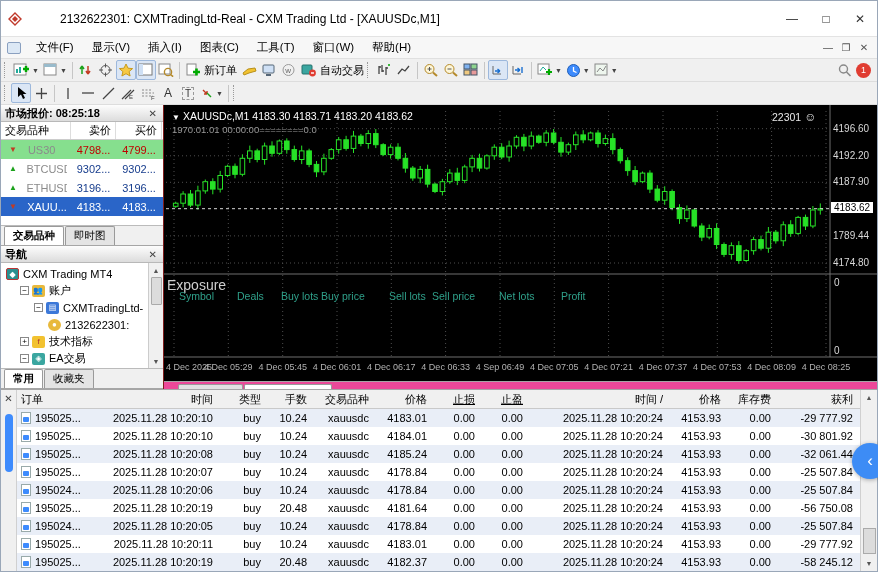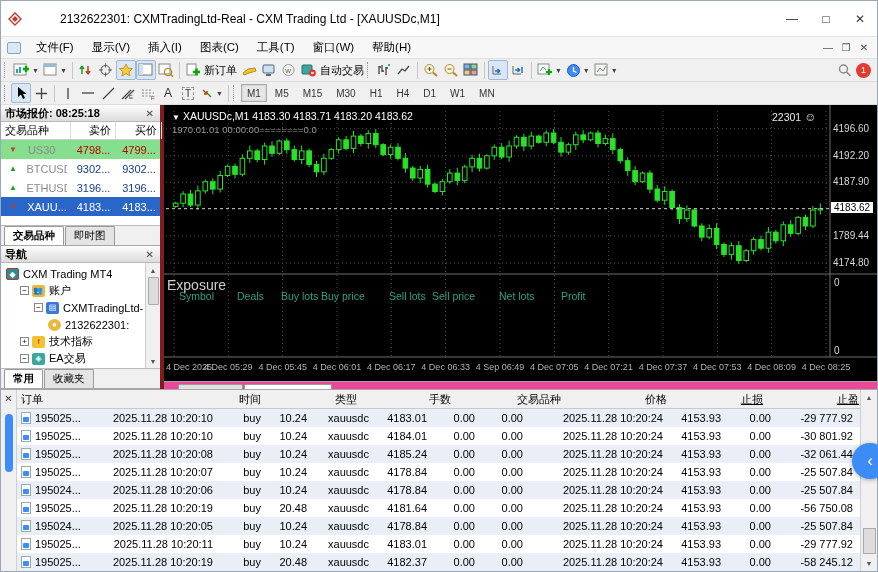--- a/index.html
+++ b/index.html
@@ -29,21 +29,21 @@
   .tbtn.active { background:#dbe6f5; border-color:#9db8dc; }
   .tbtn svg { display:block; }
   .tbtn .lbl { font-size:11px; margin-left:3px; white-space:nowrap; }
   .dd { font-size:7px; color:#444; margin-left:2px; }
   .tf-btn { height:18px; padding:0 5px; display:flex; align-items:center; font-size:10px; color:#333; border:1px solid transparent; margin:0 1px; }
   .tf-btn.active { background:#e6e6e6; border-color:#aaa; box-shadow:inset 0 0 2px #bbb; }
   .badge { width:15px; height:15px; border-radius:50%; background:#e03c31; color:#fff; font-size:9px; display:flex; align-items:center; justify-content:center; margin:0 6px 0 2px; }
 
   
   .main { flex:1; display:flex; min-height:0; }
-  .left-col { width:163px; flex:0 0 auto; display:flex; flex-direction:column; border-right:4px solid #7f1d1d; background:#f0f0f0; }
+  .left-col { width:163px; flex:0 0 auto; display:flex; flex-direction:column; border-right:1px solid #7f1d1d; background:#f0f0f0; }
   .panel { border-bottom:1px solid #a6a6a6; display:flex; flex-direction:column; background:#fff; }
   .panel-header { height:17px; background:linear-gradient(#fdfdfd,#dcdcdc); display:flex; align-items:center; padding:0 4px; border-bottom:1px solid #b8b8b8; flex:0 0 auto; }
   .panel-title { font-weight:bold; font-size:11px; flex:1; }
   .panel-close { font-size:10px; color:#444; padding:0 2px; }
 
   
   .mw { height:141px; flex:0 0 auto; }
   .mw-colheader, .mw-row { display:grid; grid-template-columns:70px 45px 46px; align-items:center; height:19px; }
   .mw-colheader { border-bottom:1px solid #ccc; height:18px; }
   .mw-colheader span { padding:0 4px; border-right:1px solid #ddd; height:100%; display:flex; align-items:center; }
@@ -107,21 +107,21 @@
   .chart-tab { font-size:10.5px; padding:3px 10px; border:1px solid #9a9a9a; border-bottom:none; background:#e2e2e2; color:#555; margin-right:1px; border-radius:2px 2px 0 0; }
   .chart-tab.active { background:#fff; color:#000; }
 
   
   .terminal { height:182px; flex:0 0 auto; border-top:1px solid #a6a6a6; display:flex; background:#fff; position:relative; }
   .term-left { width:16px; background:#f0f0f0; border-right:1px solid #d0d0d0; flex:0 0 auto; display:flex; flex-direction:column; align-items:center; }
   .term-close { font-size:10px; color:#444; height:16px; display:flex; align-items:center; }
   .term-bluebar { width:8px; height:58px; background:#3d8bfd; border-radius:4px; margin-top:8px; }
   .term-main { flex:1; display:flex; flex-direction:column; min-width:0; overflow:hidden; }
   .trow { display:grid; grid-template-columns:86px 116px 48px 46px 62px 58px 48px 48px 140px 58px 50px 82px; align-items:center; height:18px; flex:0 0 auto; }
-  .trow.head { height:19px; background:#f0f0f0; border-bottom:1px solid #c9c9c9;gap:48px; }
+  .trow.head { height:19px; background:#f0f0f0; border-bottom:1px solid #c9c9c9; }
   .trow span { padding:0 6px 0 0; text-align:right; white-space:nowrap; overflow:hidden; font-size:11px; }
   .trow span.c0 { text-align:left; padding-left:4px; display:flex; align-items:center; gap:4px; }
   .trow.head span.ul { text-decoration:underline; }
   .trow.alt { background:#e9eef7; }
   .doc-icon { width:10px; height:12px; background:#fff; border:1px solid #9aa; position:relative; flex:0 0 auto; }
   .doc-icon::after { content:""; position:absolute; left:1px; bottom:1px; width:6px; height:5px; background:#3d8bfd; border-radius:1px; }
   .term-scroll { width:17px; background:#f0f0f0; border-left:1px solid #d0d0d0; flex:0 0 auto; display:flex; flex-direction:column; align-items:center; }
   .term-scroll .sarr { height:15px; font-size:7px; color:#555; display:flex; align-items:center; }
   .term-scroll .track { flex:1; display:flex; flex-direction:column; justify-content:flex-end; }
   .term-scroll .thumb { width:13px; height:26px; background:#dcdcdc; border:1px solid #aaa; margin-bottom:2px; }
@@ -376,31 +376,20 @@
       </span>
     <span class="tbtn">
         <svg width="14" height="13" viewBox="0 0 14 13">
           <path d="M3 3 l4 4 M7 7 l0-3 M7 7 l-3 0" stroke="#c23b22" stroke-width="1.4" fill="none"></path>
           <path d="M11 10 l-4-4" stroke="#1ca21c" stroke-width="1.4"></path>
         </svg>
         <span class="dd">▼</span>
       </span>
     <span class="tsep"></span>
     <span class="grip"></span>
-    <span id="tf-buttons" style="display:flex;align-items:center;">
-        <span class="tf-btn active">M1</span>
-        <span class="tf-btn">M5</span>
-        <span class="tf-btn">M15</span>
-        <span class="tf-btn">M30</span>
-        <span class="tf-btn">H1</span>
-        <span class="tf-btn">H4</span>
-        <span class="tf-btn">D1</span>
-        <span class="tf-btn">W1</span>
-        <span class="tf-btn">MN</span>
-      </span>
   </div>
 
   <div class="main">
     <div class="left-col">
 
       <div class="panel mw">
         <div class="panel-header">
           <span class="panel-title">市场报价: 08:25:18</span>
           <span class="panel-close">✕</span>
         </div>

